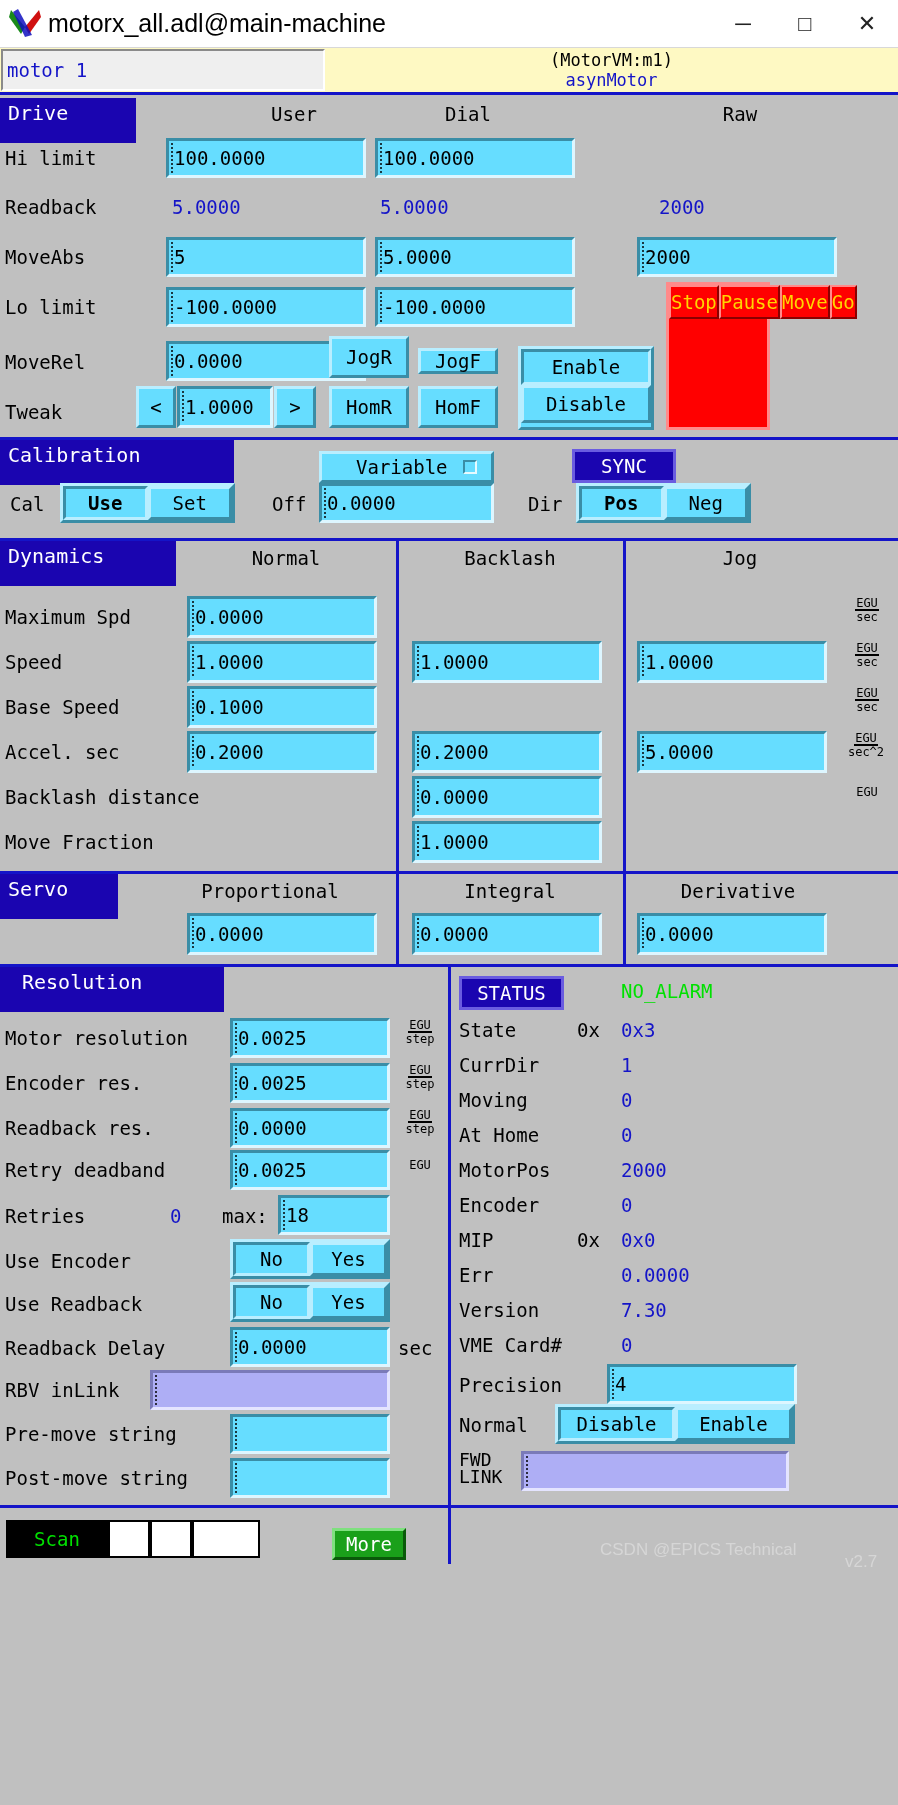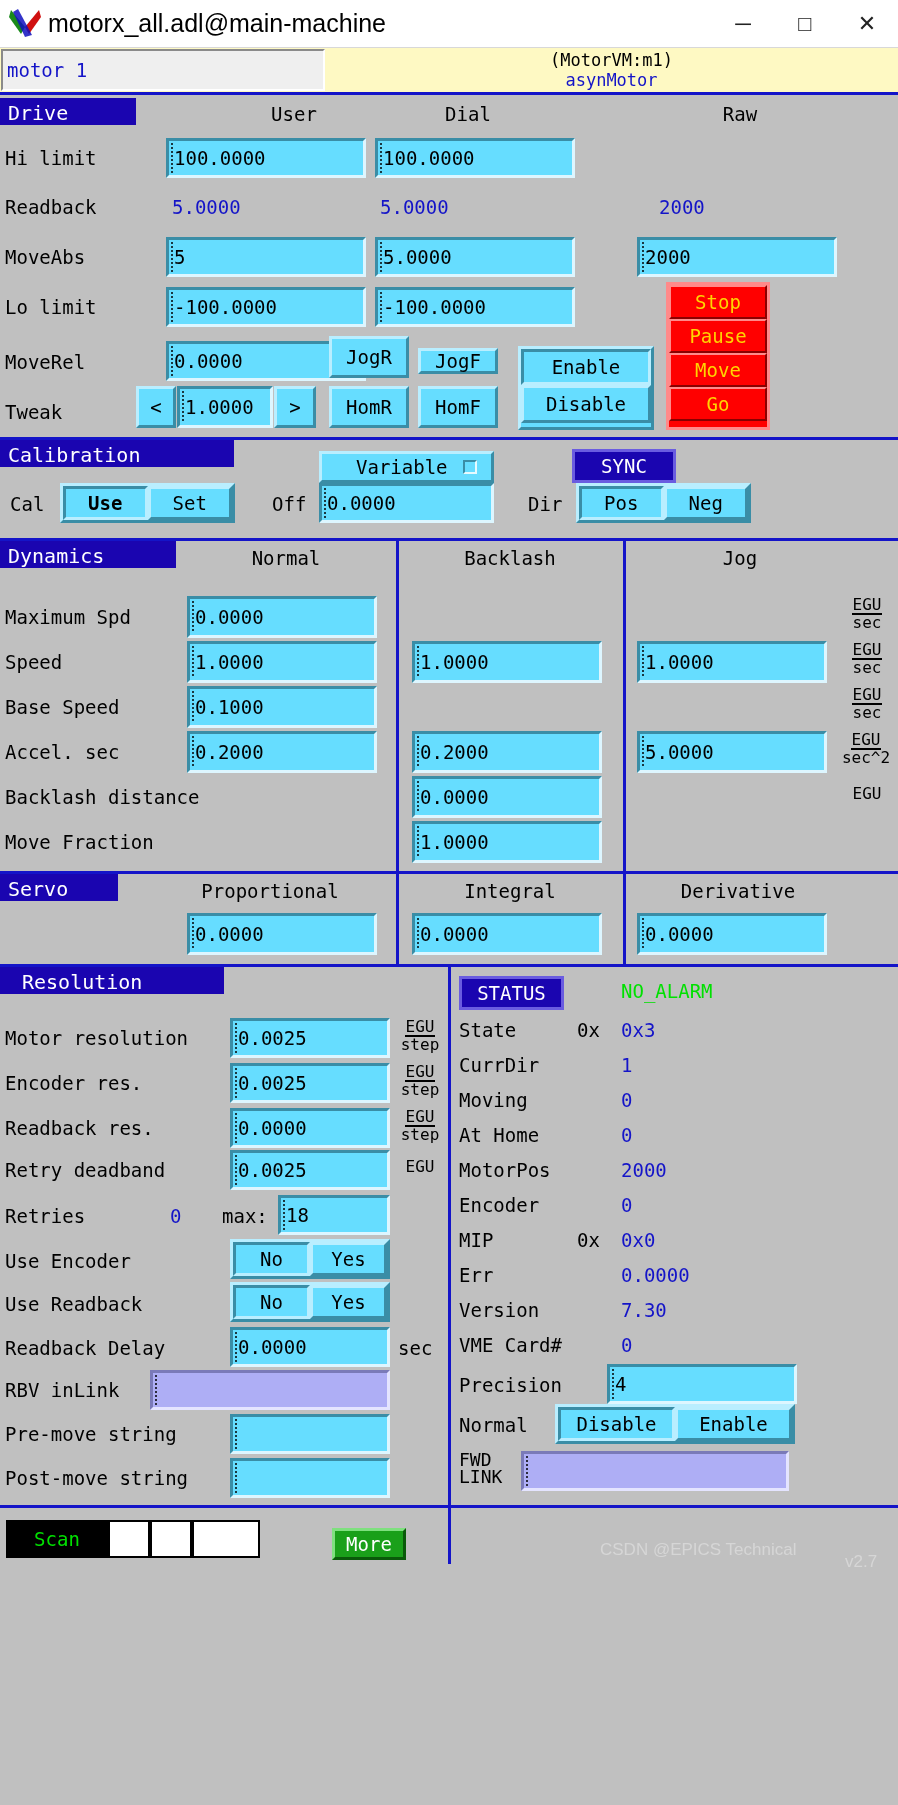--- a/index.html
+++ b/index.html
@@ -44,21 +44,21 @@
   .egu-label { font-size: 19px; color: #000; margin-right: 1px; }
   .egu-box {
     width: 180px; height: 36px; background: #e4e4e4;
     border-top: 2px solid #8a8a8a; border-left: 2px solid #8a8a8a;
     border-right: 2px solid #fff; border-bottom: 2px solid #fff;
     display: flex; align-items: center; padding-left: 4px; font-size: 19px; color: #000;
   }
   
   .sectitle {
     background: #1a05b0; color: #fff; font-size: 20px;
-    padding: 3px 8px 0 8px; display: inline-block;
+    padding: 3px 8px 18px 8px; display: inline-block;
   }
   .lbl { font-size: 19px; color: #000; white-space: nowrap; }
   .val-blue { font-size: 19px; color: #1414c8; white-space: nowrap; }
   
   .entry {
     background: #66ddff; position: relative;
     border-top: 3px solid #3a8da6; border-left: 3px solid #3a8da6;
     border-right: 3px solid #ddf6ff; border-bottom: 3px solid #ddf6ff;
     font-size: 19px; color: #000;
     display: flex; align-items: center; padding-left: 5px;
@@ -83,21 +83,21 @@
     border-right-color: #b9eeff; border-bottom-color: #b9eeff;
   }
   .radiogrp {
     background: #66ddff; display:flex;
     border-top: 3px solid #b9eeff; border-left: 3px solid #b9eeff;
     border-right: 3px solid #3a8da6; border-bottom: 3px solid #3a8da6;
   }
   .radiogrp .btn { border-width: 3px; }
   
   .redgrp {
-    background:#f00; border: 3px solid #ff8a8a; display:flex; flex-direction:column;
+    background:#f00; border: 3px solid #ff8a8a; display:flex; flex-direction:row;
   }
   .redbtn {
     background:#f00; color:#ffd400; font-size:19px; height:34px;
     display:flex; align-items:center; justify-content:center;
     border-top: 2px solid #ff8a8a; border-left: 2px solid #ff8a8a;
     border-right: 2px solid #8a0000; border-bottom: 2px solid #8a0000;
     cursor:pointer;
   }
   .menubtn {
     background:#66ddff; font-size:19px; color:#000; display:flex; align-items:center;
@@ -112,21 +112,21 @@
     border-right:2px solid #e6faff; border-bottom:2px solid #e6faff;
   }
   .syncbtn {
     background:#1a05b0; color:#fff; font-size:19px;
     display:flex; align-items:center; justify-content:center;
     border: 3px solid #6a5ce0; cursor:pointer;
   }
   .abs { position: absolute; }
   .hrule { position:absolute; left:0; width:898px; height:3px; background:#1414c8; }
   .vrule { position:absolute; width:3px; background:#1414c8; }
-  .units { font-size:16px; color:#000; text-align:center; line-height:1.0; }
+  .units { font-size:12px; color:#000; text-align:center; line-height:1.0; }
   .units .num { border-bottom: 2px solid #000; display:inline-block; padding:0 1px;}
   #root { position: relative; width: 898px; height: 1805px; }
   .watermark{
     position:absolute; font-family:"Liberation Sans",sans-serif; font-size:17px;
     color:#d6d6d6;
   }
 </style>
 </head>
 <body>
 
@@ -223,21 +223,21 @@
     <div class="abs menubtn" style="left:319px;top:11px;width:175px;height:32px;">
       <span>Variable</span>
       <span class="arrow"></span>
     </div>
     <div class="abs entry" style="left:319px;top:43px;width:175px;height:40px;">0.0000</div>
 
     <div class="abs syncbtn" style="left:572px;top:9px;width:104px;height:34px;">SYNC</div>
 
     <div class="abs lbl" style="left:528px;top:53px;">Dir</div>
     <div class="abs radiogrp" style="left:576px;top:43px;width:175px;height:40px;">
-      <div class="btn sel" style="flex:1;border-width:3px;">Pos</div>
+      <div class="btn sel" style="flex:1;border-width:3px;font-weight:bold;">Pos</div>
       <div class="btn" style="flex:1;border-width:3px;">Neg</div>
     </div>
   </div>
 
   <div class="hrule" style="top:538px;"></div>
   <div class="abs" style="left:0;top:541px;width:898px;height:330px;">
     <div class="sectitle abs" style="left:0;top:0;width:176px;">Dynamics</div>
     <div class="vrule" style="left:396px;top:0;height:330px;"></div>
     <div class="vrule" style="left:623px;top:0;height:330px;"></div>
 

